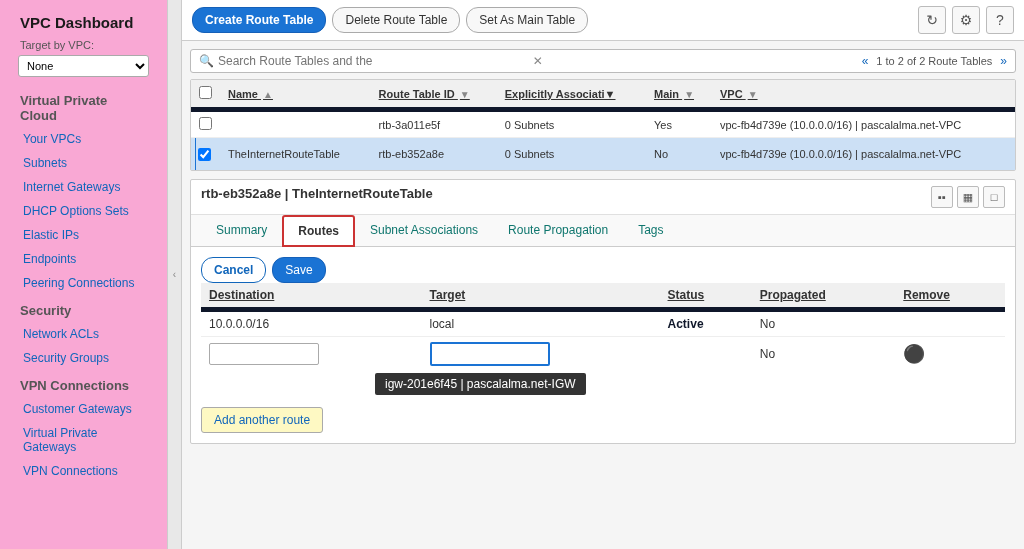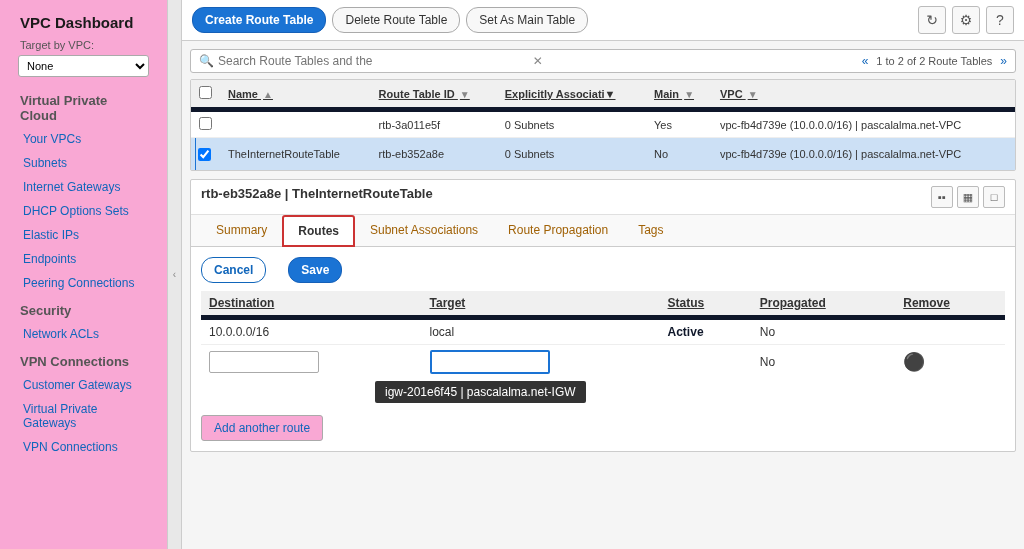--- a/index.html
+++ b/index.html
@@ -202,48 +202,48 @@
     
     .tabs {
       display: flex;
       border-bottom: 1px solid #ccc;
       background: #f9f9f9;
       padding: 0 10px;
     }
     .tab {
       padding: 7px 14px;
       font-size: 12px;
-      color: #a16207;
+      color: #0f766e;
       cursor: pointer;
       border: 1px solid transparent;
       margin-bottom: -1px;
       border-radius: 3px 3px 0 0;
     }
     .tab.active {
       background: #fff;
       border-color: #cc3333 !important;
       border: 2px solid #cc3333;
       color: #333;
       font-weight: bold;
     }
 
     
     .routes-content { padding: 10px; }
-    .routes-actions { display: flex; gap: 22px; margin-bottom: 8px; }
+    .routes-actions { display: flex; gap: 6px; margin-bottom: 0; }
     .btn-cancel {
       background: #fff;
       color: #1166bb;
       border-color: #1166bb;
       font-weight: bold;
     }
     .btn-save {
       background: #1a73d4;
       color: #fff;
       border-color: #1560b8;
-      font-weight: bold;
+      font-weight: normal;
     }
 
     .routes-table { width: 100%; border-collapse: collapse; }
     .routes-table th {
       text-align: left;
       padding: 5px 8px;
       font-size: 12px;
       font-weight: bold;
       color: #333;
       border-bottom: 1px solid #ccc;
@@ -269,21 +269,21 @@
     }
     .remove-btn {
       background: none;
       border: none;
       cursor: pointer;
       font-size: 16px;
       color: #888;
     }
 
     .add-route-btn {
-      background: #f9a8d4;
+      background: #fef9c3;
       border: 1px solid #aaa;
       border-radius: 3px;
       padding: 5px 12px;
       font-size: 12px;
       cursor: pointer;
       color: #1166bb;
       margin-top: 6px;
     }
 
     
@@ -312,20 +312,21 @@
   <div class="sidebar-item"><span>Your VPCs</span></div>
   <div class="sidebar-item"><span>Subnets</span></div>
   <div class="sidebar-item"><span>Internet Gateways</span></div>
   <div class="sidebar-item"><span>DHCP Options Sets</span></div>
   <div class="sidebar-item"><span>Elastic IPs</span></div>
   <div class="sidebar-item"><span>Endpoints</span></div>
   <div class="sidebar-item"><span>Peering Connections</span></div>
 
   <div class="sidebar-section-title">Security</div>
   <div class="sidebar-item"><span>Network ACLs</span></div>
+  <div class="sidebar-item"><span>Security Groups</span></div>
 
   <div class="sidebar-section-title">VPN Connections</div>
   <div class="sidebar-item"><span>Customer Gateways</span></div>
   <div class="sidebar-item"><span>Virtual Private Gateways</span></div>
   <div class="sidebar-item"><span>VPN Connections</span></div>
 </nav>
 
 <div class="collapse-handle">‹</div>
 
 <div class="main">

